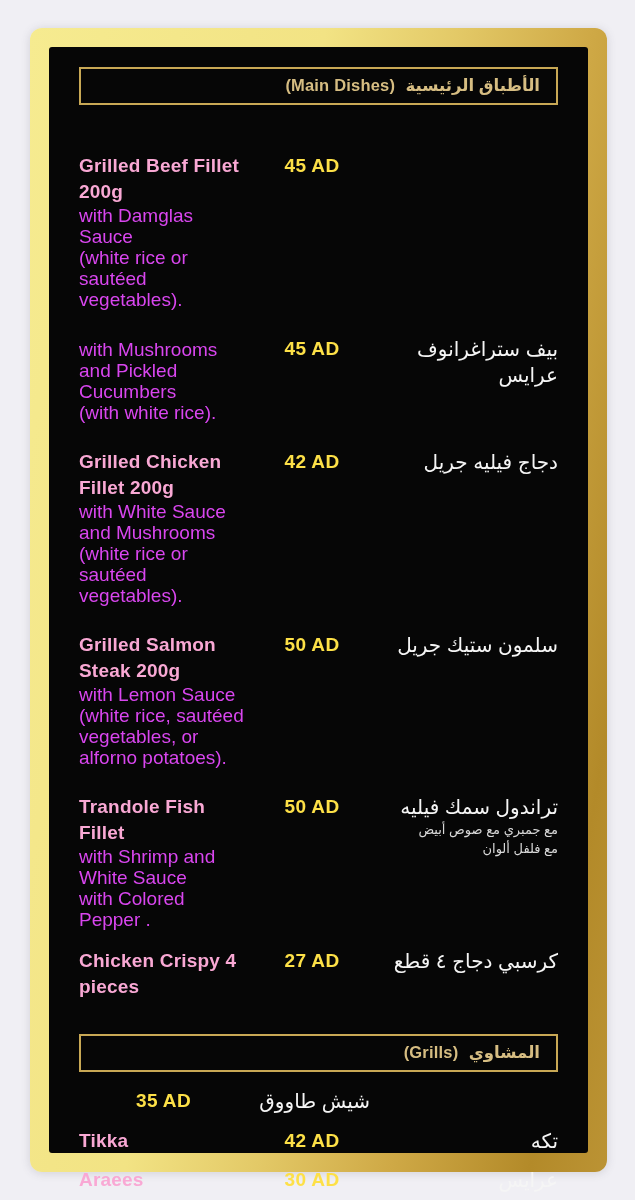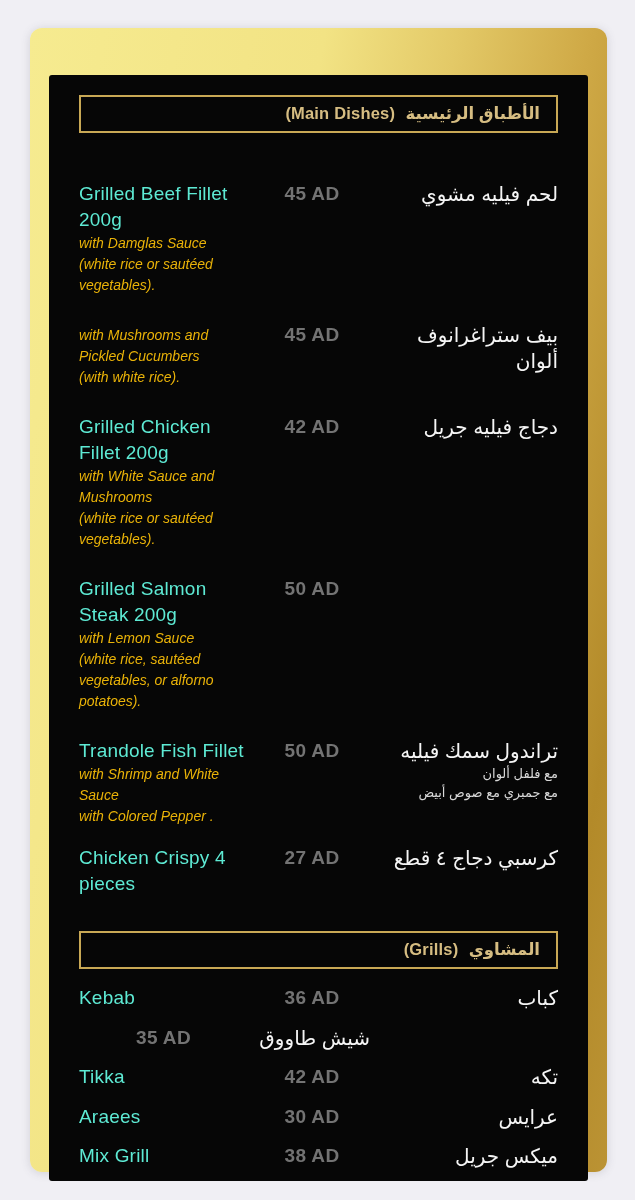--- a/index.html
+++ b/index.html
@@ -16,21 +16,21 @@
     border-radius:12px;
     background:linear-gradient(100deg,#f6eb90 0%,#f2e384 38%,#e3c967 55%,#cfa946 72%,#b38a29 90%,#bb9334 100%);
     box-shadow:0 1px 10px rgba(70,70,90,.18);
   }
   .panel {
     width:100%; height:100%;
     background:#060606;
     border-radius:3px;
     box-sizing:border-box;
     padding:20px 30px 14px 30px;
-    display:flex; flex-direction:column;margin-top:28px;
+    display:flex; flex-direction:column;
   }
   .section-header {
     align-self:center;
     border:2px solid #c8a855;
     padding:7px 16px 8px 16px;
     color:#d6bd82;
     font-size:16.5px; font-weight:bold;
     direction:rtl; white-space:nowrap;
     letter-spacing:.2px;
   }
@@ -40,111 +40,102 @@
 
   .item {
     display:grid;
     grid-template-columns:1fr 116px 182px;
     column-gap:6px;
     align-items:start;
     margin-bottom:26px;
   }
   .item.tight { margin-bottom:18px; }
   .item.grill { margin-bottom:13.5px; }
-  .name-en { color:#5eead4; font-size:19px; font-weight:400; line-height:26px; letter-spacing:.2px; }
-  .desc-en { color:#eab308; font-size:14px; font-weight:400; line-height:21px;font-style:italic; }
+  .name-en { color:#f9a8d4; font-size:19px; font-weight:700; line-height:26px; letter-spacing:.2px; }
+  .desc-en { color:#d946ef; font-size:19px; font-weight:400; line-height:21px; }
   .desc-en:first-of-type { margin-top:3px; }
-  .price { color:#737373; font-size:19px; font-weight:700; line-height:26px; text-align:center; letter-spacing:.4px; }
+  .price { color:#fde047; font-size:19px; font-weight:700; line-height:26px; text-align:center; letter-spacing:.4px; }
   .col-ar { text-align:right; direction:rtl; }
   .name-ar { color:#f5f5f5; font-size:20px; line-height:26px; }
   .desc-ar { color:#d8d8d8; font-size:13px; line-height:19px; }
   .desc-ar:first-of-type { margin-top:3px; }
 </style>
 </head>
 <body>
 
 <div class="card">
   <div class="panel">
     <div id="sections">
         <div class="section-header hdr-main"><span class="hdr-ar">الأطباق الرئيسية</span> <span class="hdr-en">(Main Dishes)</span></div>
         <div class="item-list">
           <div class="item">
             <div class="col-en">
               <div class="name-en">Grilled Beef Fillet 200g</div>
               <div class="desc-en">with Damglas Sauce</div>
               <div class="desc-en">(white rice or sautéed vegetables).</div>
             </div>
             <div class="price">45 AD</div>
-            <div class="col-ar">
-              <div class="name-ar">لحم فيليه مشوي</div>
-            </div>
           </div>
           <div class="item">
             <div class="col-en">
               <div class="desc-en">with Mushrooms and Pickled Cucumbers</div>
               <div class="desc-en">(with white rice).</div>
             </div>
             <div class="price">45 AD</div>
             <div class="col-ar">
-              <div class="name-ar">بيف ستراغرانوف ألوان</div>
+              <div class="name-ar">بيف ستراغرانوف عرايس</div>
             </div>
           </div>
           <div class="item">
             <div class="col-en">
               <div class="name-en">Grilled Chicken Fillet 200g</div>
               <div class="desc-en">with White Sauce and Mushrooms</div>
               <div class="desc-en">(white rice or sautéed vegetables).</div>
             </div>
             <div class="price">42 AD</div>
             <div class="col-ar">
               <div class="name-ar">دجاج فيليه جريل</div>
             </div>
           </div>
           <div class="item">
             <div class="col-en">
               <div class="name-en">Grilled Salmon Steak 200g</div>
               <div class="desc-en">with Lemon Sauce</div>
               <div class="desc-en">(white rice, sautéed vegetables, or alforno potatoes).</div>
             </div>
             <div class="price">50 AD</div>
+            <div class="col-ar">
+              <div class="name-ar">سلمون ستيك جريل</div>
+            </div>
           </div>
           <div class="item tight">
             <div class="col-en">
               <div class="name-en">Trandole Fish Fillet</div>
               <div class="desc-en">with Shrimp and White Sauce</div>
               <div class="desc-en">with Colored Pepper .</div>
             </div>
             <div class="price">50 AD</div>
             <div class="col-ar">
               <div class="name-ar">تراندول سمك فيليه</div>
+              <div class="desc-ar">مع جمبري مع صوص أبيض</div>
               <div class="desc-ar">مع فلفل ألوان</div>
-              <div class="desc-ar">مع جمبري مع صوص أبيض</div>
             </div>
           </div>
           <div class="item">
             <div class="col-en">
               <div class="name-en">Chicken Crispy 4 pieces</div>
             </div>
             <div class="price">27 AD</div>
             <div class="col-ar">
               <div class="name-ar">كرسبي دجاج ٤ قطع</div>
             </div>
           </div>
         </div>
         <div class="section-header hdr-grills"><span class="hdr-ar">المشاوي</span> <span class="hdr-en">(Grills)</span></div>
         <div class="item-list">
-          <div class="item grill">
-            <div class="col-en">
-              <div class="name-en">Kebab</div>
-            </div>
-            <div class="price">36 AD</div>
-            <div class="col-ar">
-              <div class="name-ar">كباب</div>
-            </div>
-          </div>
           <div class="item grill">
             <div class="price">35 AD</div>
             <div class="col-ar">
               <div class="name-ar">شيش طاووق</div>
             </div>
           </div>
           <div class="item grill">
             <div class="col-en">
               <div class="name-en">Tikka</div>
             </div>

